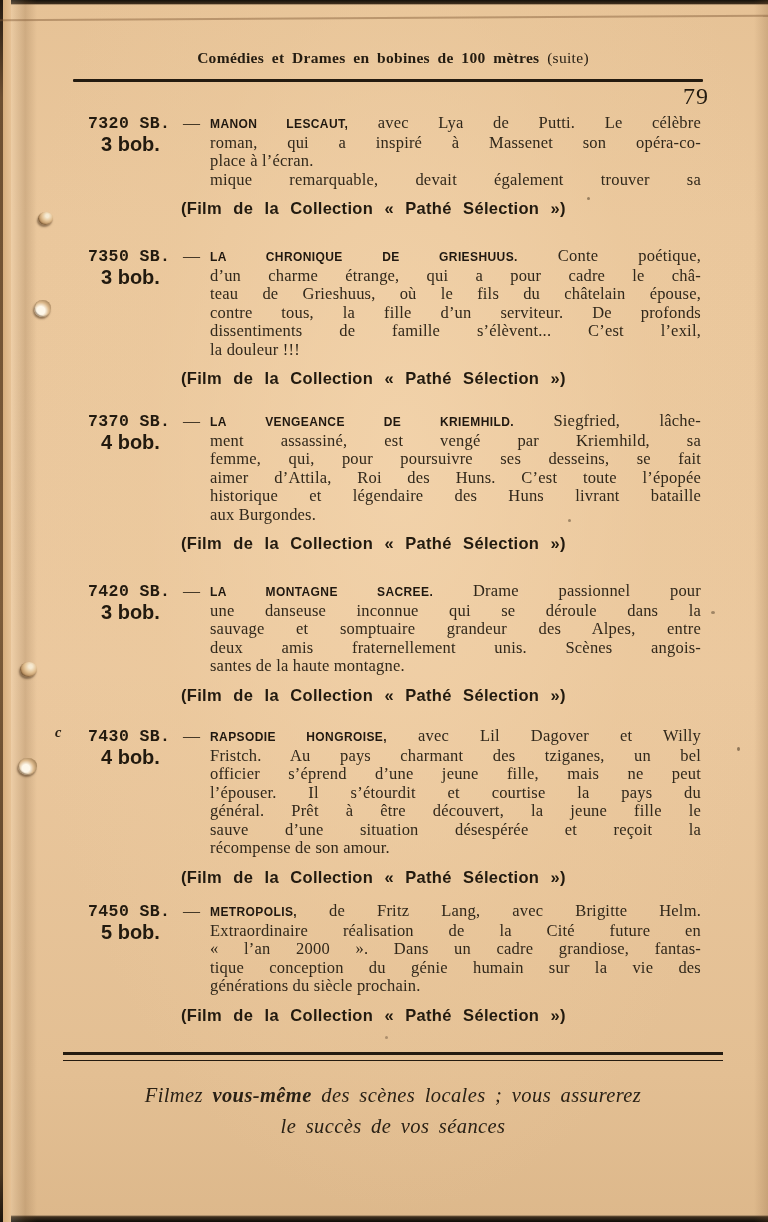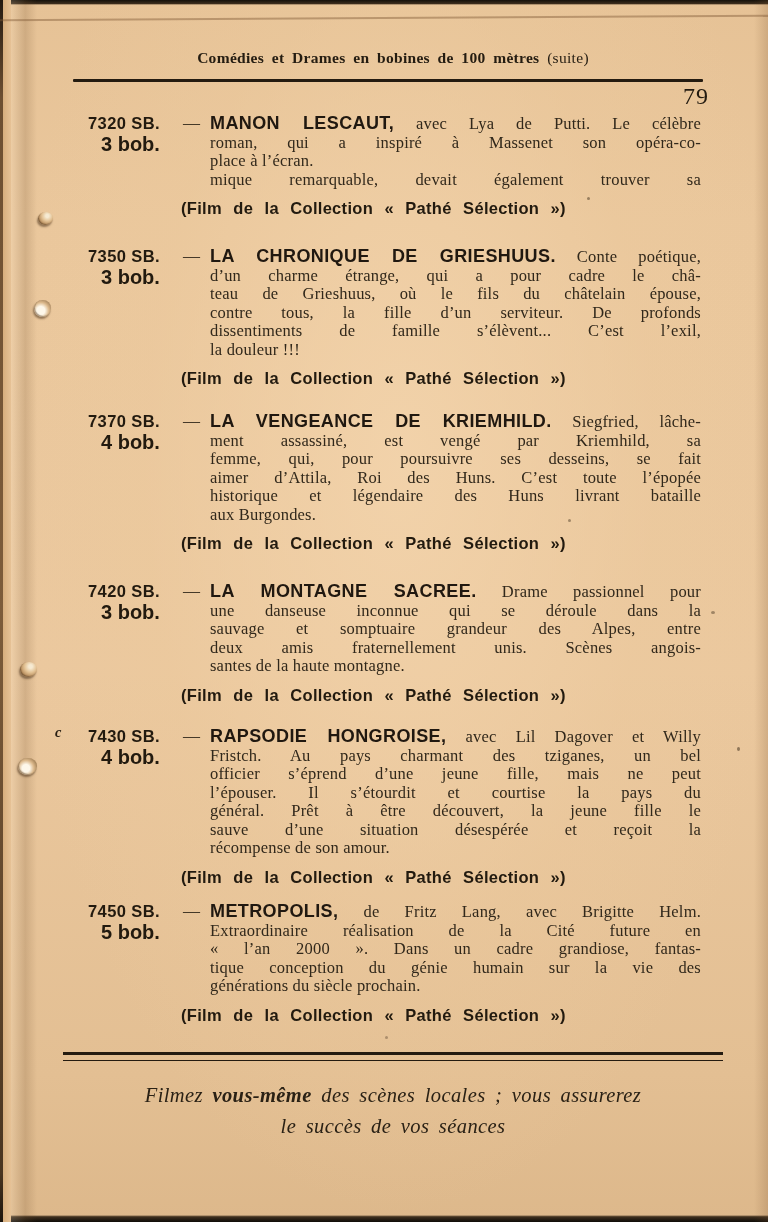--- a/index.html
+++ b/index.html
@@ -41,31 +41,31 @@
   
   header{position:absolute;left:63px;top:49px;width:660px;height:26px;}
   .htitle{position:absolute;left:0;right:0;text-align:center;
     font-family:"Liberation Serif", serif;font-weight:700;font-size:15.5px;
     letter-spacing:.3px;word-spacing:3.5px;color:#241c11;}
   .htitle .suite{font-weight:400;}
   .pagenum{position:absolute;right:14px;top:-2px;font-size:24px;color:#241c11;letter-spacing:1px;margin-top:36px;}
   .hrule{position:absolute;left:73px;top:79px;width:630px;height:2.5px;background:#241b10;border-radius:1px;}
   
   .entry{position:absolute;left:0;width:768px;}
-  .code{position:absolute;left:88px;top:0;font-family:Liberation Sans, sans-serif;
+  .code{position:absolute;left:88px;top:0;font-family:Liberation Mono, monospace;
     font-weight:700;font-size:16.5px;letter-spacing:.4px;color:#221a0f;white-space:nowrap;}
   .reels{position:absolute;left:101px;top:18.5px;font-family:"Liberation Sans", sans-serif;
     font-weight:700;font-size:20px;color:#221a0f;white-space:nowrap;}
   .dash{position:absolute;left:183px;top:-1px;font-size:17px;color:#221a0f;}
   .desc{margin-left:210px;width:491px;font-size:16.5px;line-height:18.5px;
     letter-spacing:.2px;color:#31281b;}
   .desc .ln{text-align:justify;text-align-last:justify;}
   .desc .ln.last{text-align-last:left;}
   .etitle{font-family:"Liberation Sans", sans-serif;font-weight:700;
-    font-size:18px;letter-spacing:.4px;color:#201810;}
+    font-size:12px;letter-spacing:.4px;color:#201810;}
   .collection{margin-left:181px;margin-top:10px;font-family:"Liberation Sans", sans-serif;
     font-weight:700;font-size:16.5px;letter-spacing:.3px;word-spacing:6.5px;color:#221a0f;white-space:nowrap;}
   .margin-note{position:absolute;left:55px;top:724px;font-style:italic;font-weight:700;
     font-size:14.5px;color:#261d11;}
   
   .drule{position:absolute;left:63px;top:1052px;width:660px;}
   .drule .thick{height:3px;background:#241b10;}
   .drule .thin{height:1.3px;background:#241b10;margin-top:5px;}
   footer{position:absolute;left:63px;top:1080px;width:660px;text-align:center;
     font-style:italic;font-size:20.5px;line-height:31px;letter-spacing:.4px;

